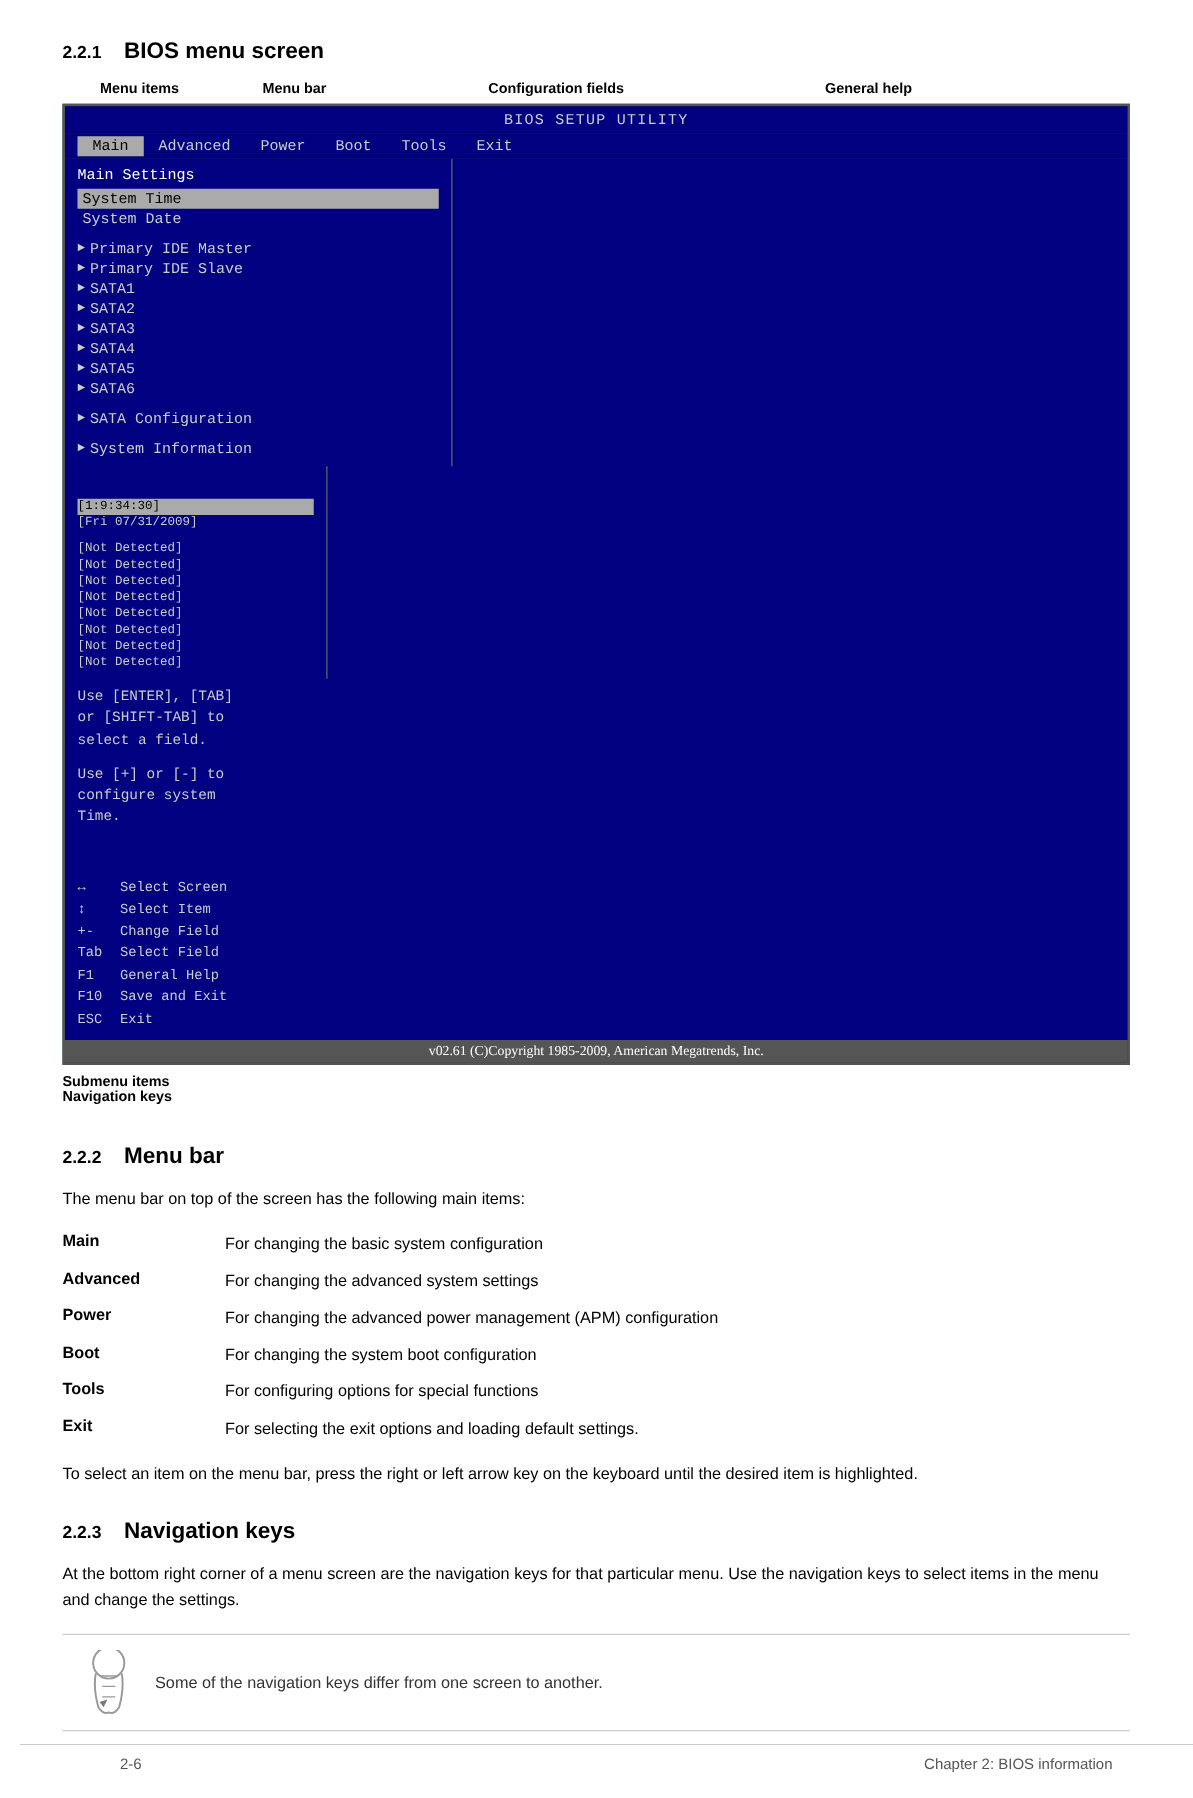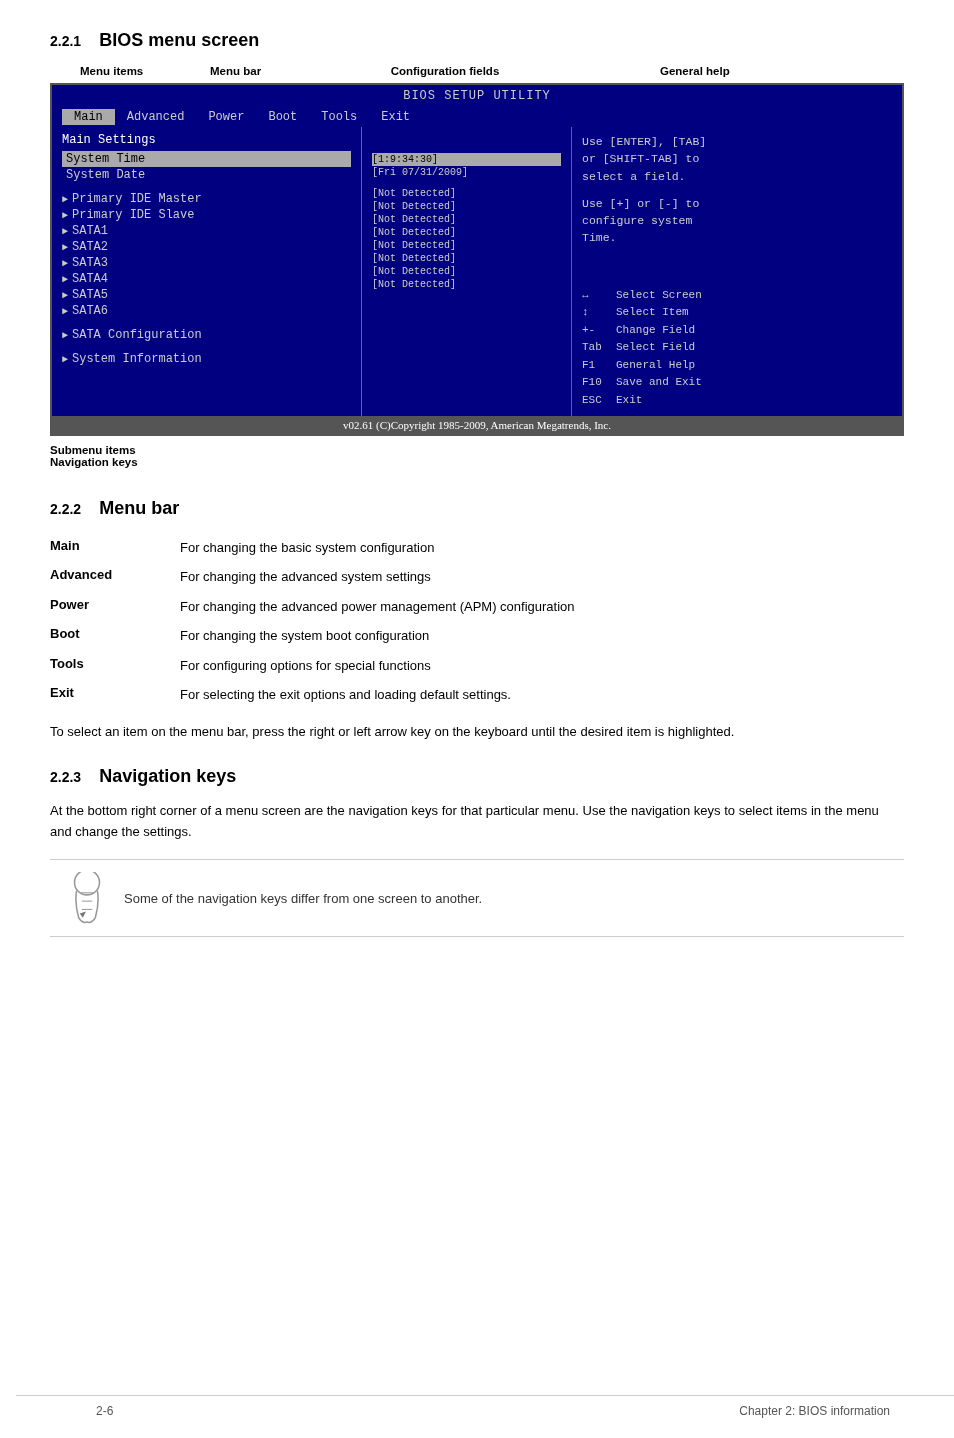--- a/index.html
+++ b/index.html
@@ -86,20 +86,21 @@
     .bios-menu-item.active {
       background: #aaa;
       color: #000;
     }
 
     .bios-content {
       display: flex;
       background: #000080;
       color: #ccc;
       min-height: 270px;
+      flex-direction: column;
     }
 
     .bios-left {
       width: 310px;
       padding: 6px 10px;
       border-right: 1px solid #666;
     }
 
     .bios-submenu-header {
       color: #fff;
@@ -449,20 +450,21 @@
     <span>Navigation keys</span>
   </div>
 
 </div>
 
 <div class="section-222">
   <div class="section-heading">
     <span class="section-num">2.2.2</span>
     <span class="section-title">Menu bar</span>
   </div>
+  <p class="menu-bar-intro">The menu bar on top of the screen has the following main items:</p>
 
   <table class="menu-table">
     <tbody>
       <tr>
         <td>Main</td>
         <td>For changing the basic system configuration</td>
       </tr>
       <tr>
         <td>Advanced</td>
         <td>For changing the advanced system settings</td>

